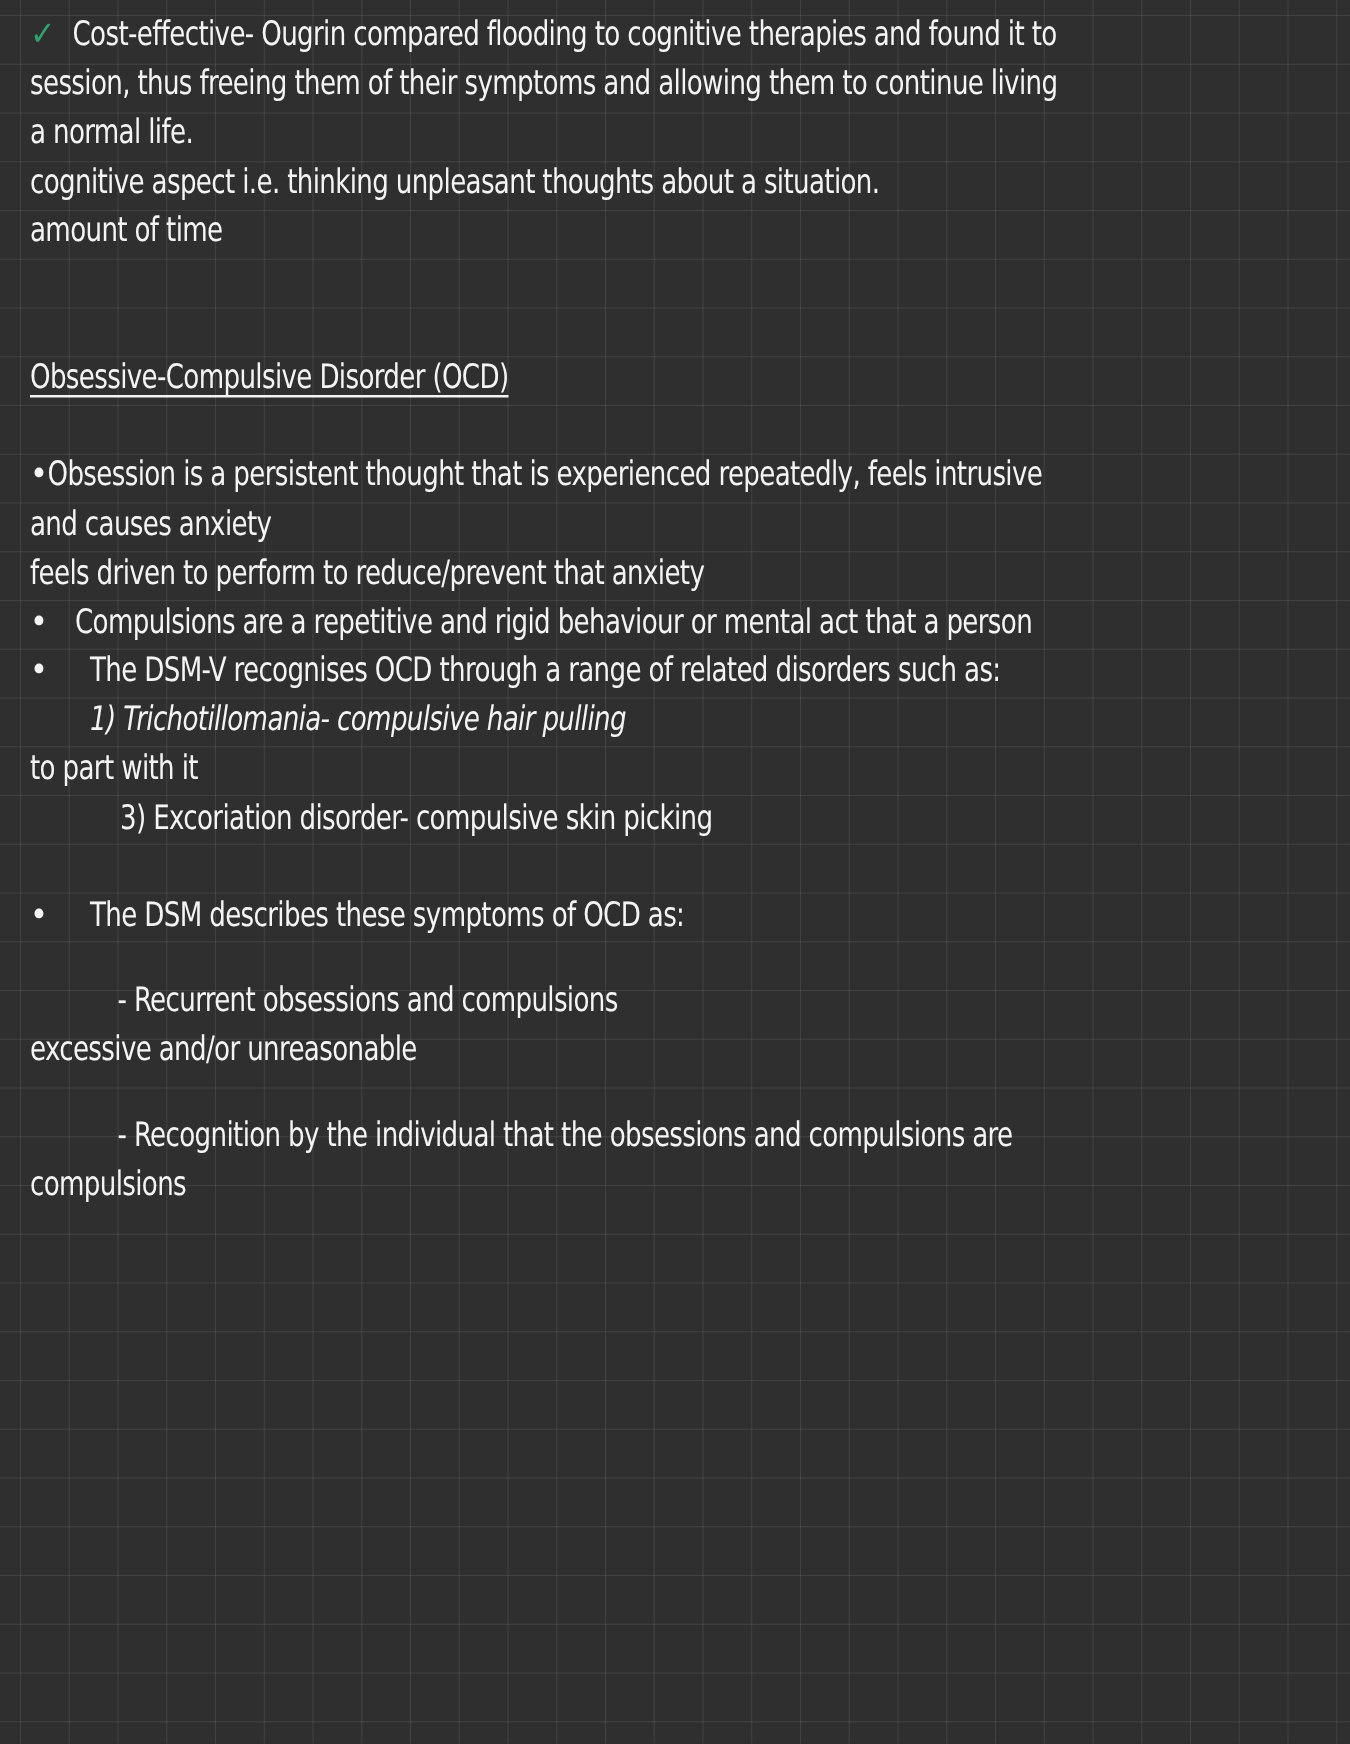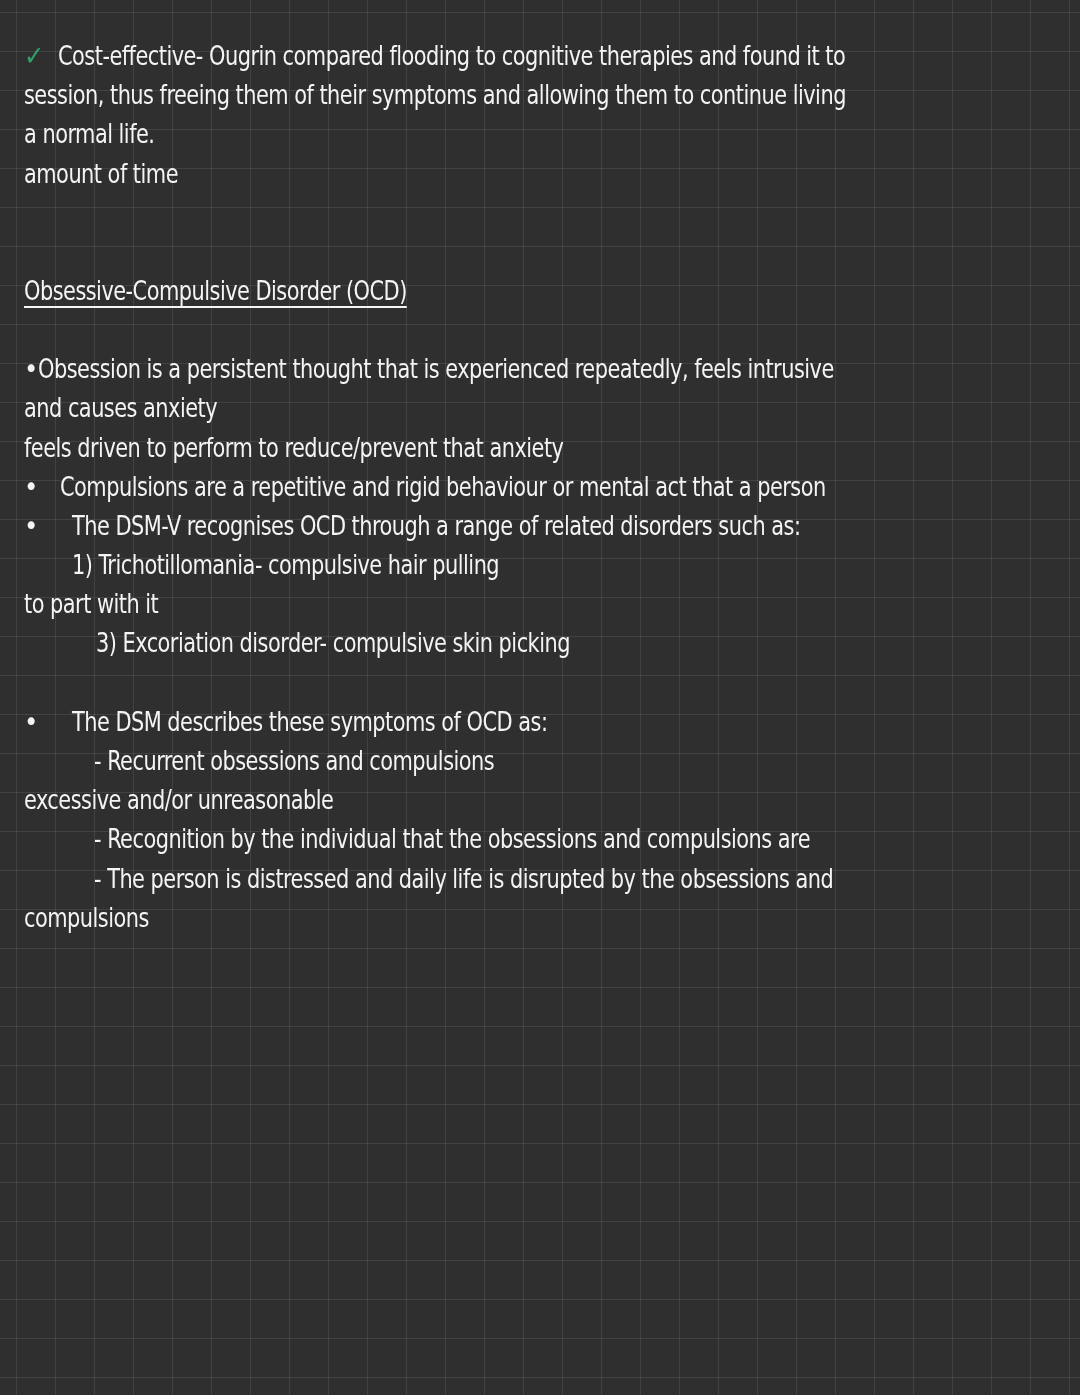--- a/index.html
+++ b/index.html
@@ -16,21 +16,21 @@
         linear-gradient(to bottom, rgba(255,255,255,0.09) 1px, transparent 1px);
       background-size: 39px 39px;
       background-position: 16px 12px;
       color: #f4f4f4;
       font-family: "DejaVu Sans", sans-serif;
       position: relative;
     }
     .page {
       position: absolute;
       left: 24px;
-      top: 36px;
+      top: 8px;
       width: 1010px;
     }
     .line {
       font-size: 27px;
       line-height: 39.2px;
       letter-spacing: -0.6px;
       white-space: nowrap;
       font-stretch: condensed;
       transform-origin: left center;
       height: 39.2px;
@@ -52,38 +52,39 @@
     .gap2 { height: 39.2px; }
     .heading {
       text-decoration: underline;
       text-underline-offset: 6px;
       text-decoration-thickness: 1.5px;
     }
     .bullet {
       display: inline-block;
       width: 14px;
     }
-    .indent1 { padding-left: 48px; }
-    .indent2 { padding-left: 70px; }
+    .indent1 { padding-left: 48px; font-style: italic; }
+    .indent2 { padding-left: 70px; margin-top: 29px; }
     .indent3 { padding-left: 72px; }
   </style>
 </head>
 <body>
 
 <div class="page">
 
   <div>
     <div class="line">
       <span class="mark-check">✓</span><span class="txt">Cost-effective- Ougrin compared flooding to cognitive therapies and found it to</span>
     </div>
     <div class="line"><span class="txt">session, thus freeing them of their symptoms and allowing them to continue living</span></div>
     <div class="line"><span class="txt">a normal life.</span></div>
   </div>
 
   <div>
+    <div class="line"><span class="txt">cognitive aspect i.e. thinking unpleasant thoughts about a situation.</span></div>
   </div>
 
   <div>
     <div class="line"><span class="txt">amount of time</span></div>
   </div>
 
   <div class="gap1"></div>
 
   <div class="line">
     <span class="txt heading">Obsessive-Compulsive Disorder (OCD)</span>
@@ -124,19 +125,16 @@
     <div class="line">
       <span class="bullet" style="width:48px">•</span><span class="txt">The DSM describes these symptoms of OCD as:</span>
     </div>
     <div class="line indent2">
       <span class="txt">- Recurrent obsessions and compulsions</span>
     </div>
     <div class="line"><span class="txt">excessive and/or unreasonable</span></div>
     <div class="line indent2">
       <span class="txt">- Recognition by the individual that the obsessions and compulsions are</span>
     </div>
-    <div class="line indent2">
-      <span class="txt">- The person is distressed and daily life is disrupted by the obsessions and</span>
-    </div>
     <div class="line"><span class="txt">compulsions</span></div>
   </div>
 
 </div>
 
 </body></html>

